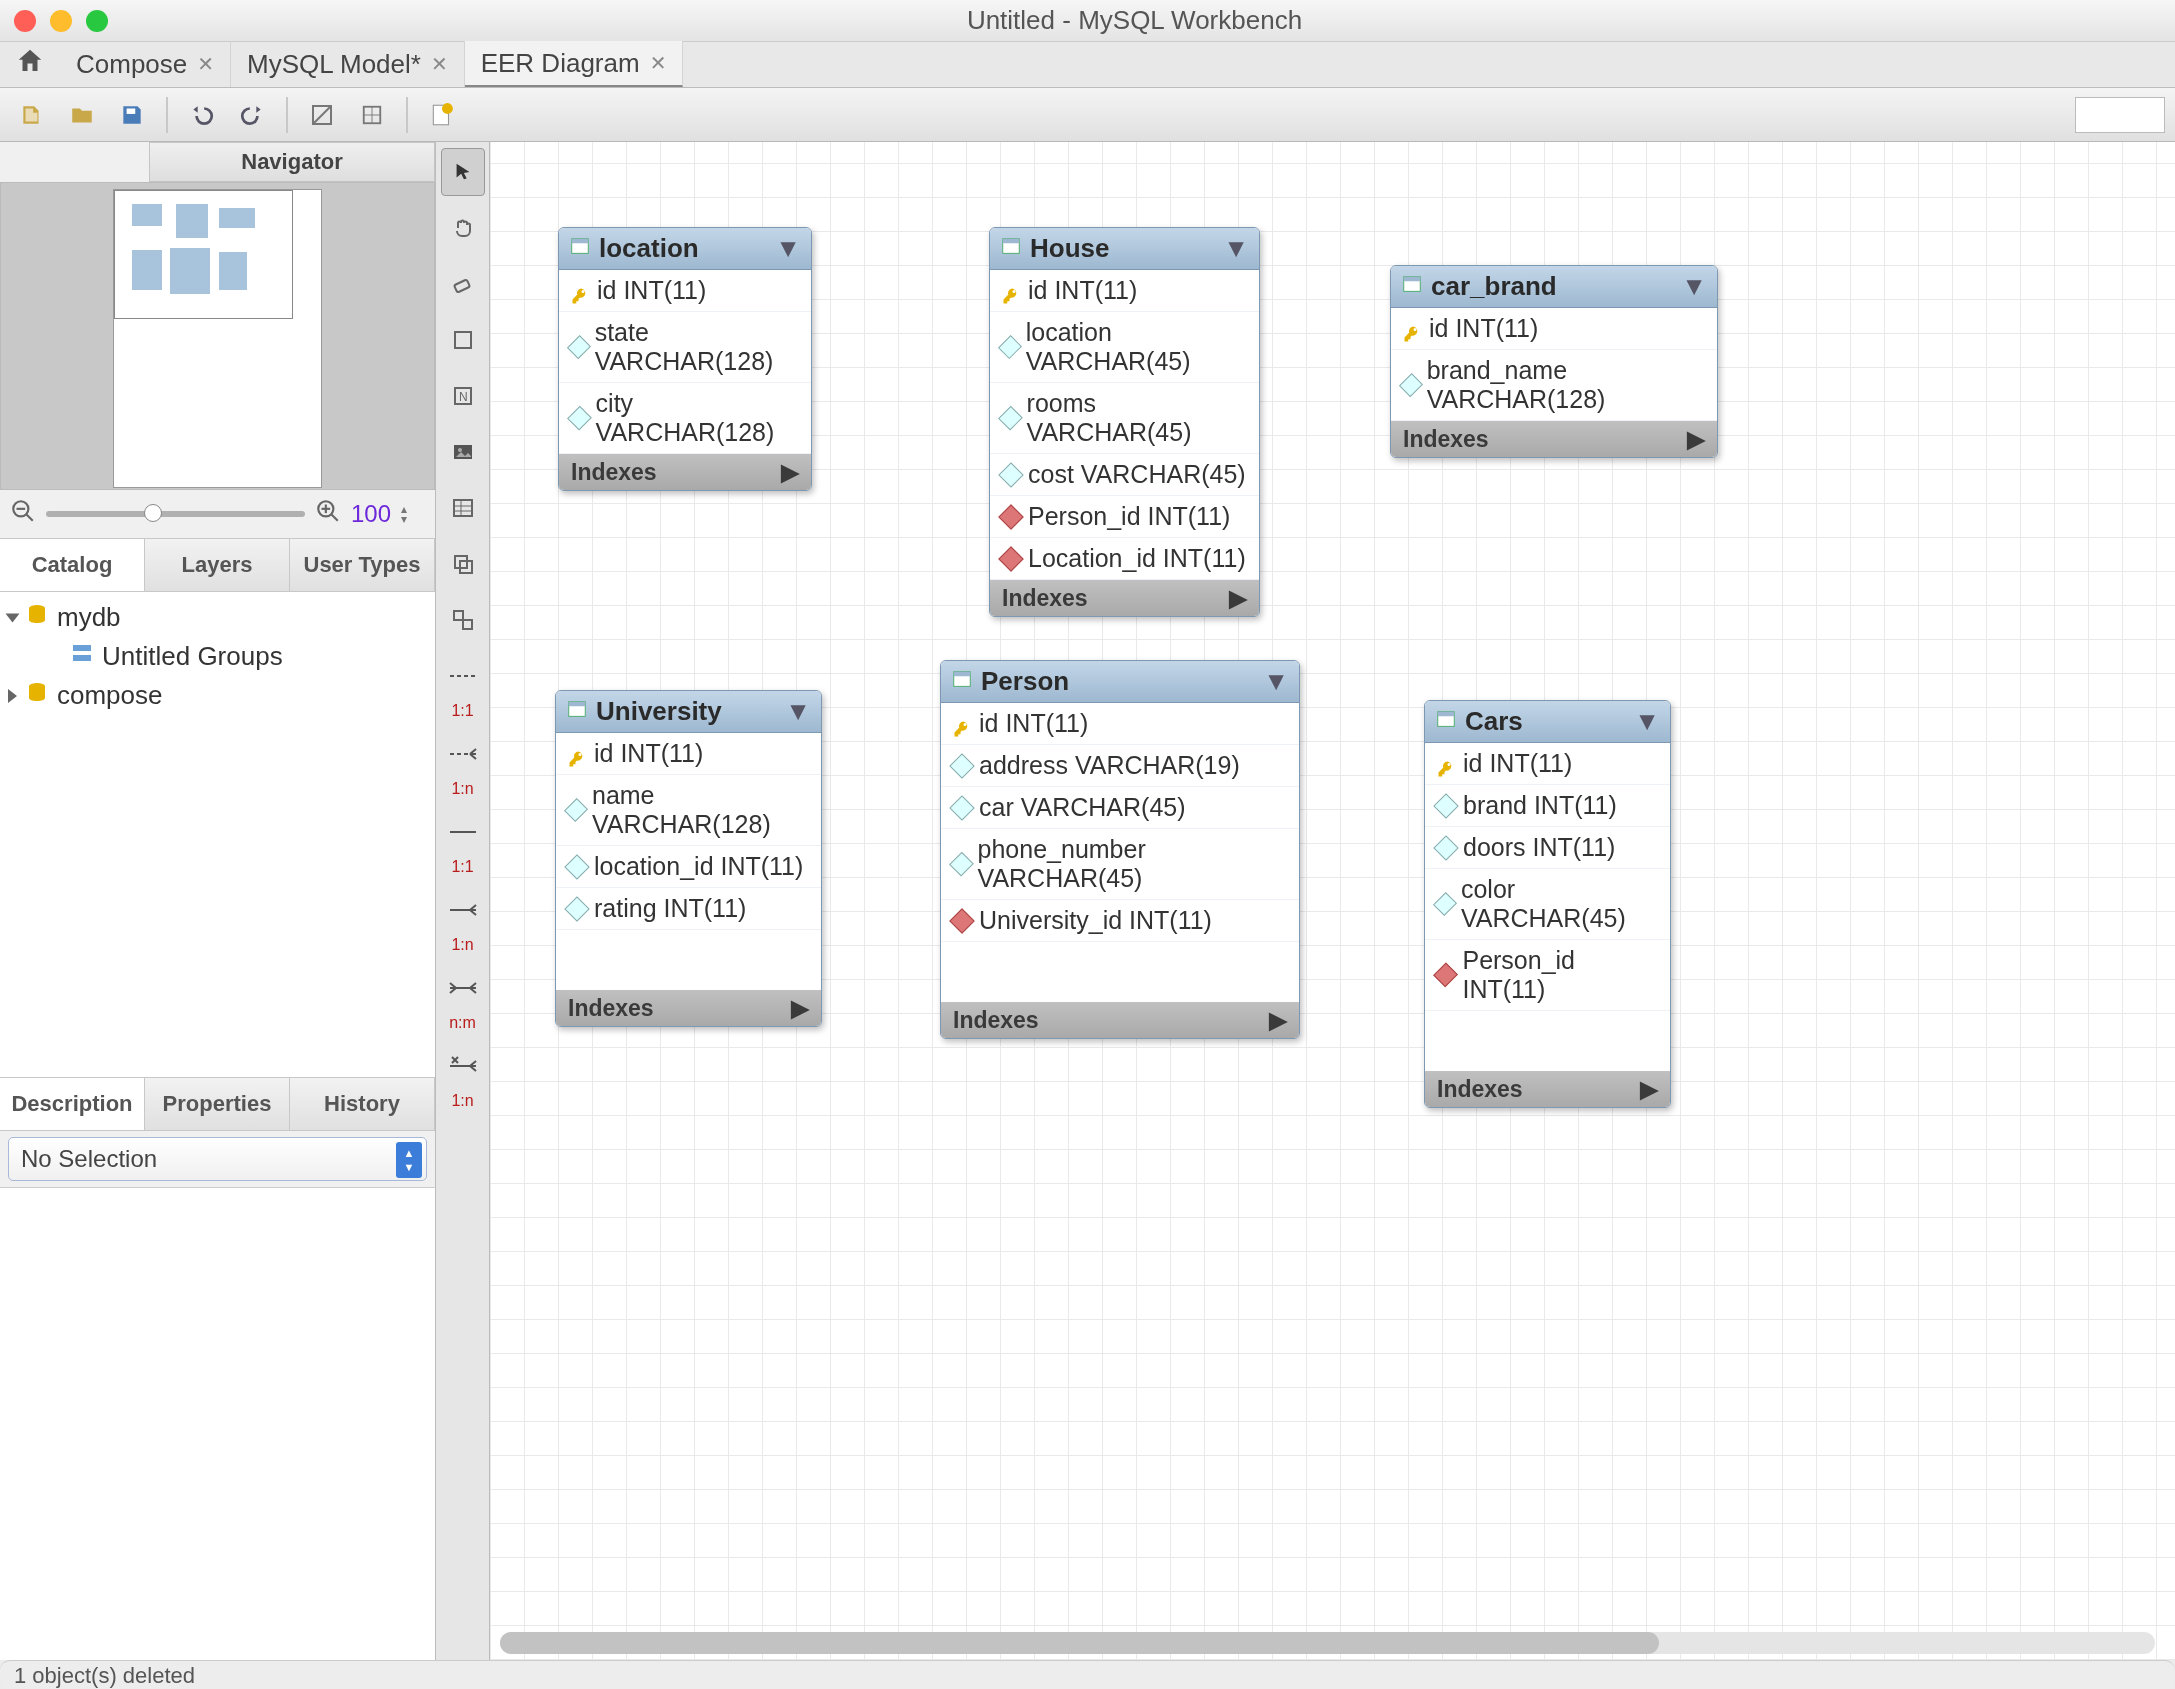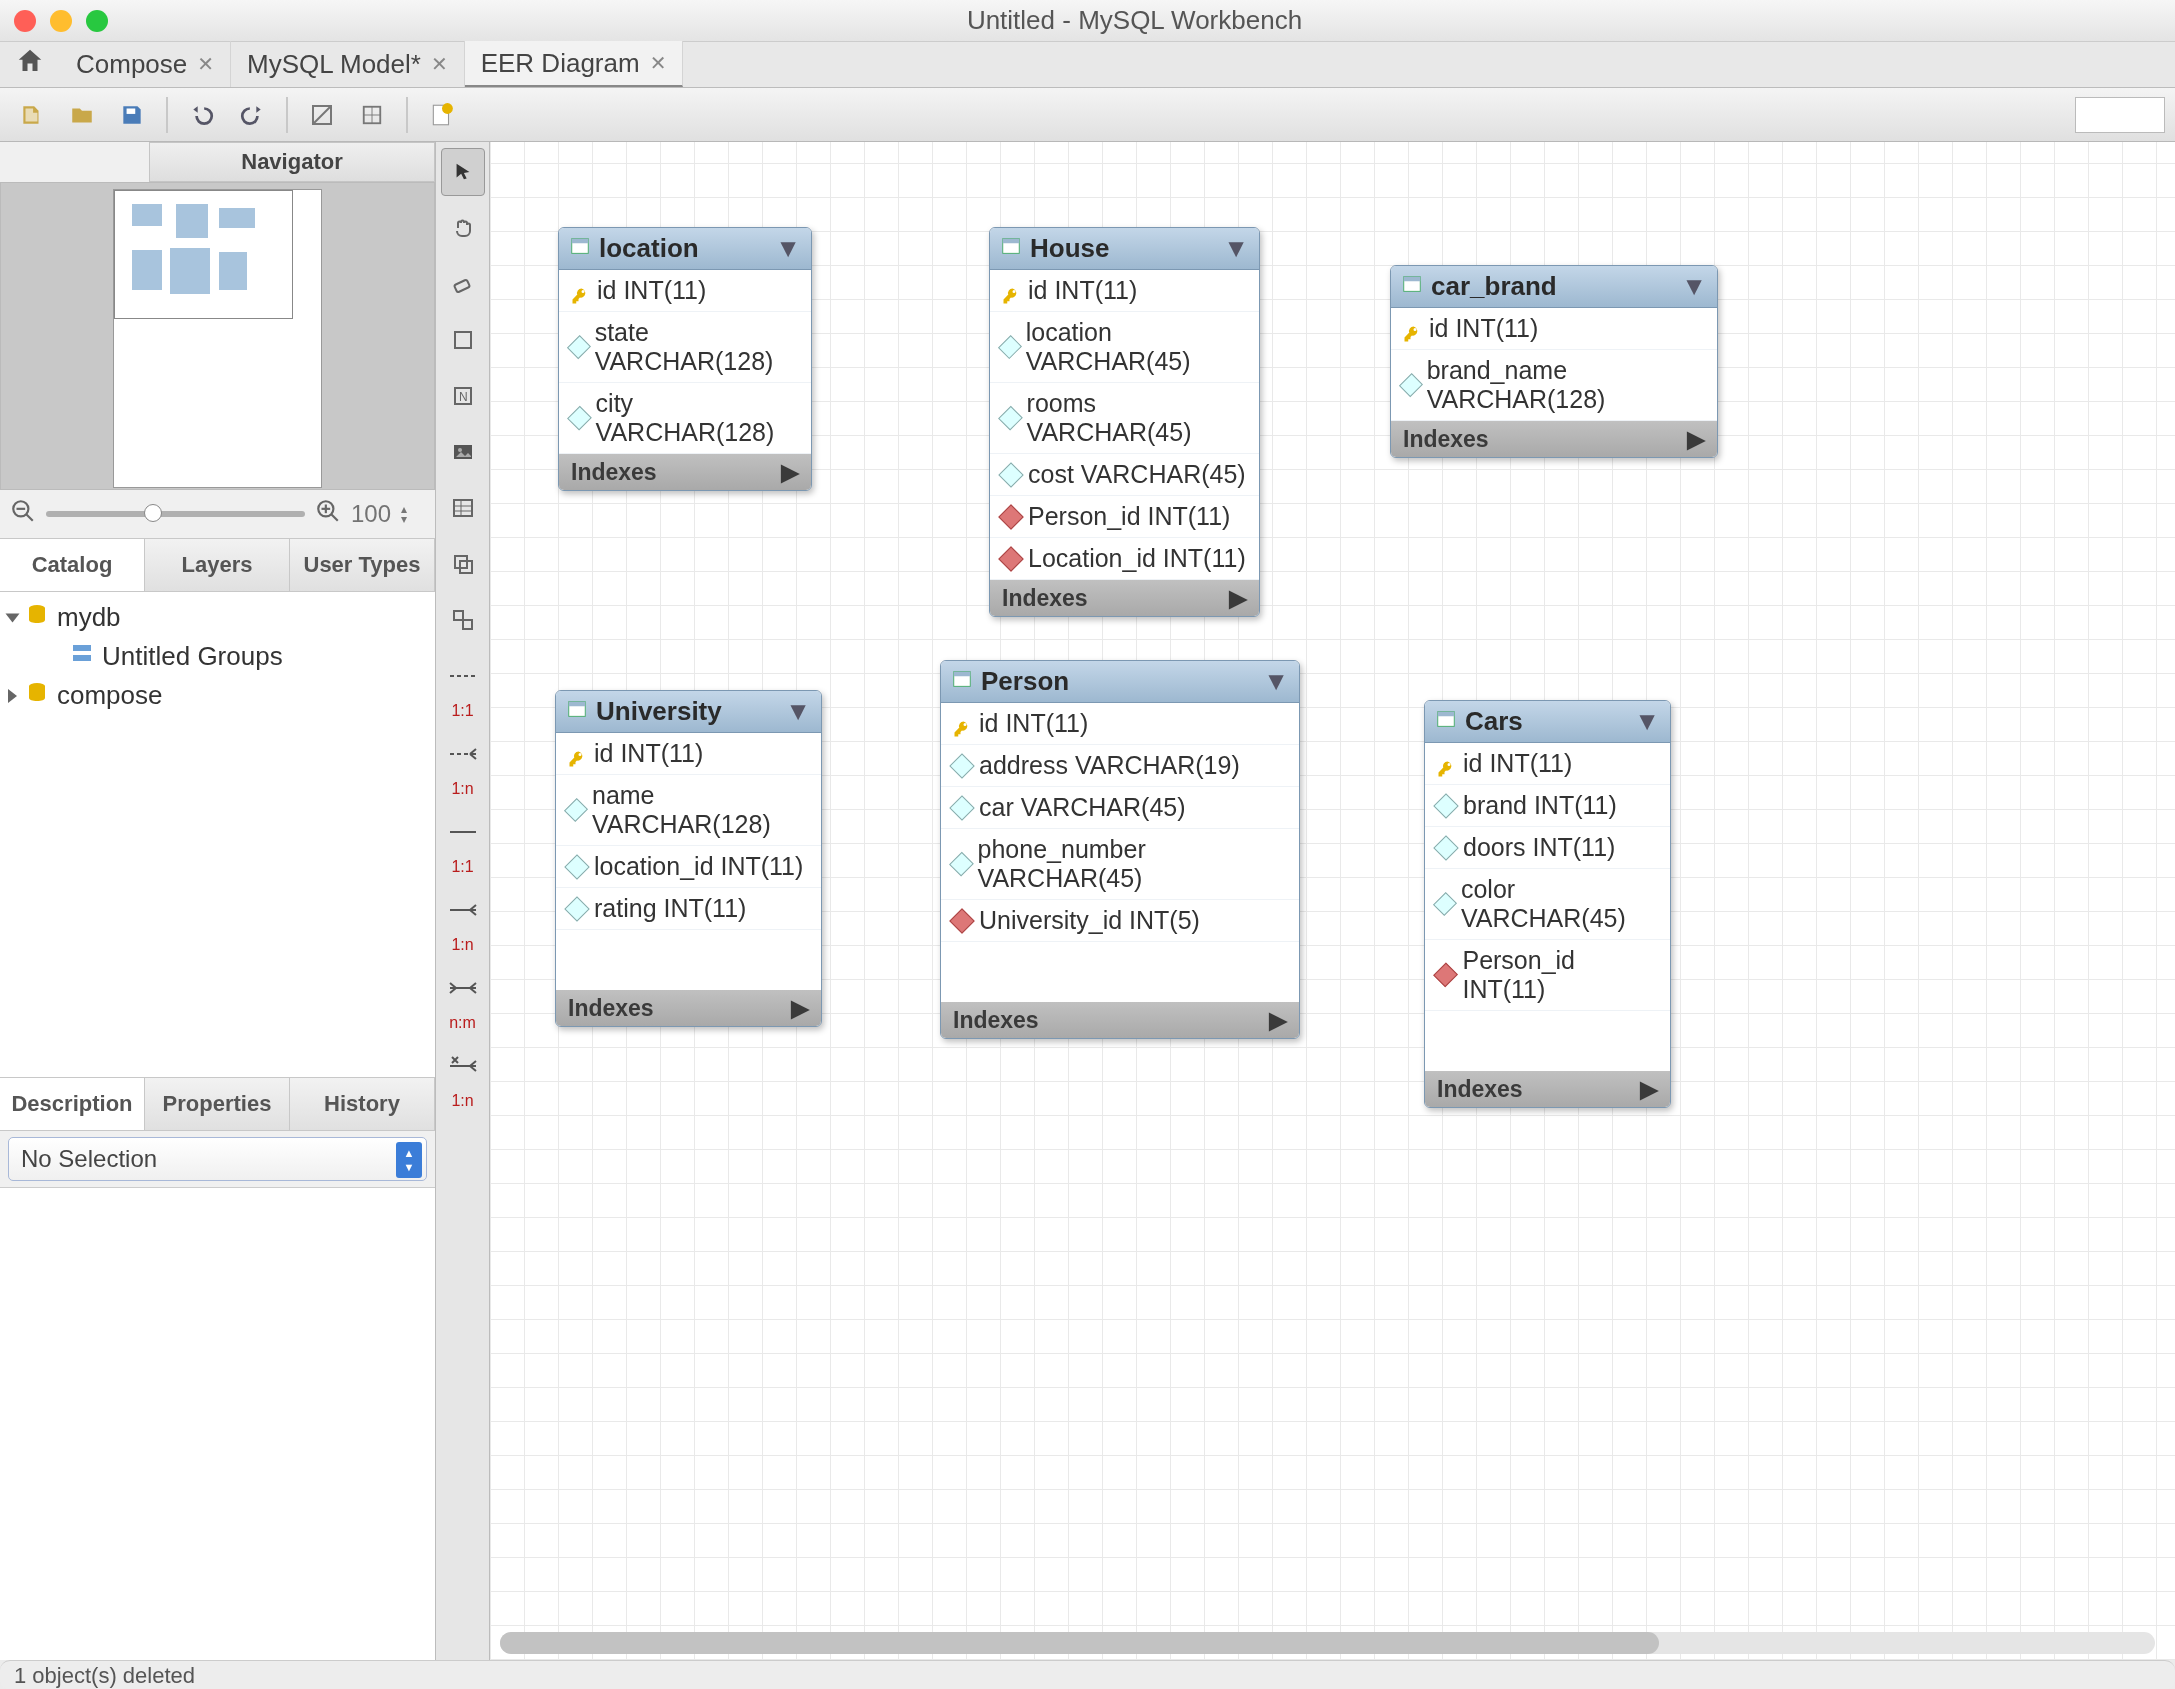--- a/index.html
+++ b/index.html
@@ -41,21 +41,21 @@
 
 .navhdr { height:40px; background:linear-gradient(#efefef,#dedede); border:1px solid #c5c5c5; display:flex; align-items:center; justify-content:center; font-weight:bold; font-size:22px; color:#444; margin-left:149px; }
 .minimap { height:308px; background:#c8c8c8; border:1px solid #bbb; display:flex; align-items:flex-start; justify-content:center; }
 .minimap-inner{width:209px;height:299px;background:#fff;margin-top:6px;position:relative;border:1px solid #999;}
 .miniview{position:absolute;left:0;top:0;width:179px;height:129px;border:1px solid #888;}
 .minirect{position:absolute;background:#a8c4dd;}
 .zoomrow{height:48px;display:flex;align-items:center;padding:0 10px;gap:10px;}
 .zoomrow .slider{flex:1;height:6px;background:#b0b0b0;border-radius:3px;position:relative;}
 .zoomrow .knob{position:absolute;left:38%;top:-7px;width:18px;height:18px;border-radius:50%;background:#fff;border:1px solid #888;}
 .zoomrow .mag svg{width:26px;height:26px;fill:#666;}
-.zoomval{font-size:24px;color:#737373;}
+.zoomval{font-size:24px;color:#6d28d9;}
 .spinbox{width:24px;height:30px;display:flex;flex-direction:column;justify-content:center;color:#777;font-size:12px;line-height:10px;}
 
 
 .tabstrip { height:54px; display:flex; border-top:1px solid #c8c8c8; border-bottom:1px solid #c8c8c8;}
 .ptab { flex:1; display:flex; align-items:center; justify-content:center; font-size:22px; font-weight:bold; color:#555; background:linear-gradient(#f2f2f2,#e0e0e0); border-right:1px solid #c8c8c8;}
 .ptab.active{background:#fff;}
 
 
 .tree { flex:1; background:#fff; padding:6px 8px; font-size:26px; color:#333; overflow:auto;}
 .tree-row{display:flex;align-items:center;gap:8px;padding:4px 0;}
@@ -527,21 +527,21 @@
           <div class="entity-col">
             <span class="colicon diamond"></span>
             <span>car VARCHAR(45)</span>
           </div>
           <div class="entity-col">
             <span class="colicon diamond"></span>
             <span>phone_number VARCHAR(45)</span>
           </div>
           <div class="entity-col">
             <span class="colicon fk"></span>
-            <span>University_id INT(5)</span>
+            <span>University_id INT(11)</span>
           </div>
           <div style="height:60px"></div>
           <div class="entity-idx">
             <span>Indexes</span>
             <span class="caret">▶</span>
           </div>
         </div>
         <div class="entity" style="left: 934px; top: 558px; width: 247px;">
           <div class="entity-header">
             <span class="tblglyph"><svg viewBox="0 0 24 24">

